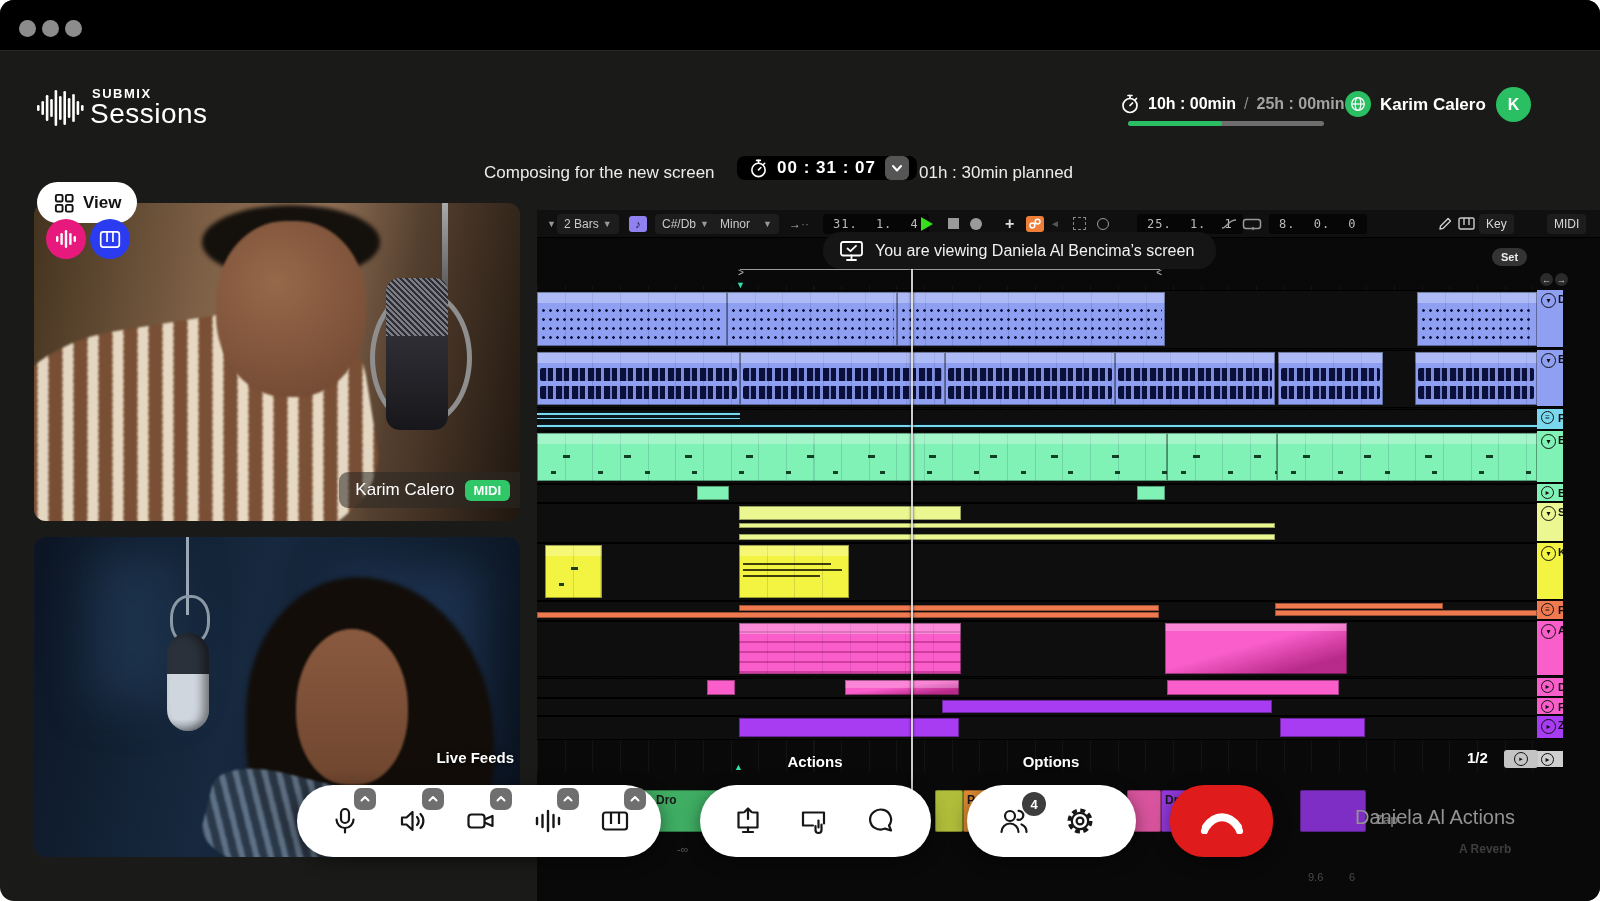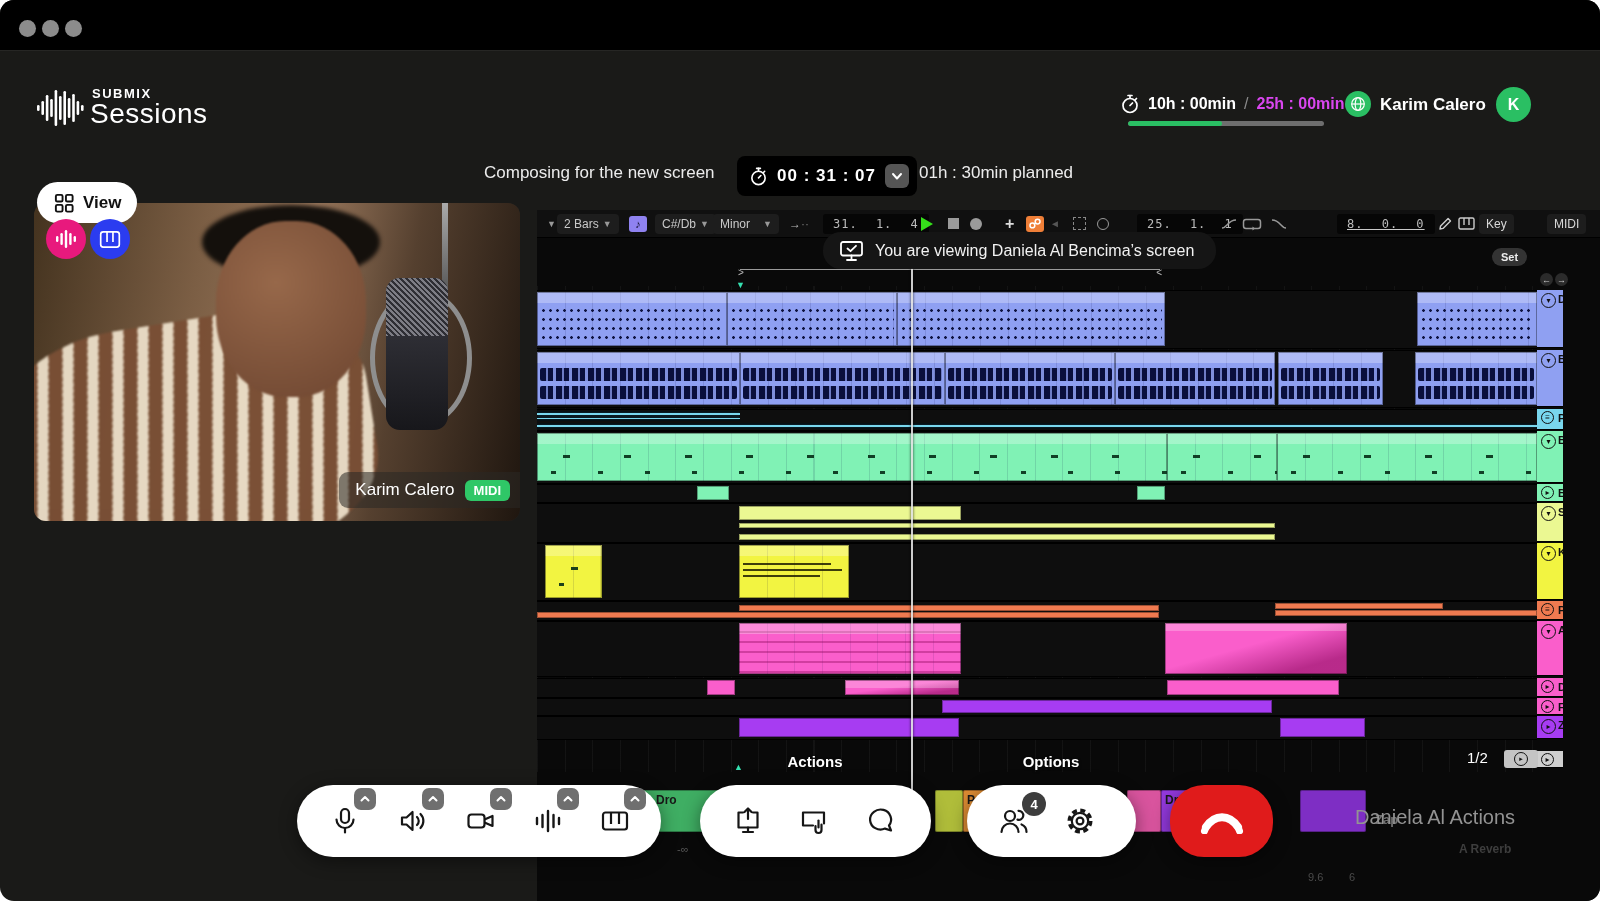--- a/index.html
+++ b/index.html
@@ -11,29 +11,29 @@
   .tl-dot{position:absolute;top:20px;width:17px;height:17px;border-radius:50%;background:#8c8c8c;}
   
   #brand-icon{left:37px;top:88px;}
   #brand-top{left:92px;top:86px;color:#fff;font-size:13px;font-weight:bold;letter-spacing:1.5px;}
   #brand-bottom{left:90px;top:98px;color:#fff;font-size:28px;font-weight:400;letter-spacing:.5px;}
   #create-btn{left:908px;top:86px;height:38px;border-radius:19px;background:#79d41c;display:flex;align-items:center;gap:9px;padding:0 20px;cursor:pointer;}
   #create-btn span{color:#142504;font-size:16px;font-weight:bold;}
   #quota{left:1120px;top:94px;display:flex;align-items:center;gap:8px;}
   #quota .used{color:#fff;font-weight:bold;font-size:16px;}
   #quota .div{color:#8b8b8b;font-size:16px;}
-  #quota .total{color:#d946ef;font-weight:bold;font-size:16px;}
+  #quota .total{color:#a3a3a3;font-weight:bold;font-size:16px;}
   #quota-bar{left:1128px;top:121px;width:196px;height:5px;border-radius:3px;background:#6e6e6e;overflow:hidden;}
   #quota-fill{height:100%;background:#2abf63;border-radius:3px;}
   #globe-badge{left:1345px;top:91px;width:26px;height:26px;border-radius:50%;background:#2abf63;display:flex;align-items:center;justify-content:center;}
   #user-name{left:1380px;top:95px;color:#fff;font-size:17px;font-weight:bold;}
   #avatar{left:1496px;top:87px;width:35px;height:35px;border-radius:50%;background:#2abf63;color:#fff;font-weight:bold;font-size:16px;display:flex;align-items:center;justify-content:center;cursor:pointer;}
   
   #session-title{left:484px;top:163px;color:#ececec;font-size:17px;}
-  #session-timer{left:737px;top:156px;height:40px;background:#000;border-radius:8px;display:flex;align-items:center;gap:9px;padding:0 8px 0 12px;}
+  #session-timer{left:737px;top:156px;height:24px;background:#000;border-radius:8px;display:flex;align-items:center;gap:9px;padding:0 8px 0 12px;}
   #session-timer .time{color:#fff;font-size:17px;font-weight:bold;letter-spacing:1px;}
   #timer-chevron{width:24px;height:24px;border-radius:6px;background:#555;display:flex;align-items:center;justify-content:center;cursor:pointer;}
   #session-planned{left:919px;top:163px;color:#ececec;font-size:17px;}
   
   #view-pill{left:37px;top:182px;height:41px;border-radius:21px;background:#fff;display:flex;align-items:center;gap:8px;padding:0 16px;z-index:25;cursor:pointer;}
   #view-pill span{color:#111;font-size:17px;font-weight:bold;}
   .tool-badge{width:40px;height:40px;border-radius:50%;z-index:25;display:flex;align-items:center;justify-content:center;cursor:pointer;}
   #badge-audio{left:46px;top:219px;background:#e8197d;}
   #badge-midi{left:90px;top:219px;background:#2b3cf0;}
   .video{border-radius:12px;overflow:hidden;z-index:10;background:#222;}
@@ -107,21 +107,21 @@
      background:repeating-linear-gradient(180deg,var(--c) 0 2px,transparent 2px 5px);}
   #daw-headers{position:absolute;left:1000px;top:0;width:27px;height:691px;}
   .thead{position:absolute;left:0;width:26px;border-bottom:1px solid #000;overflow:hidden;}
   .thead .circ{position:absolute;left:4px;top:3px;width:13px;height:13px;border:1.4px solid #111;border-radius:50%;
      display:flex;align-items:center;justify-content:center;font-size:8px;color:#111;line-height:1;}
   .thead .circ.small{width:11px;height:11px;top:2px;}
   .thead .lt{position:absolute;left:21px;top:3px;font-size:11px;font-weight:bold;color:#111;}
   #playhead{position:absolute;width:2px;background:rgba(225,225,225,.9);z-index:7;box-shadow:0 0 3px rgba(0,0,0,.8);}
   #time-ruler{position:absolute;left:0;top:560px;width:1000px;height:20px;border-top:1px solid #000;background:#0c0c0c;}
   .time-num{position:absolute;top:4px;color:#8a8a8a;font-size:11px;padding-left:3px;border-left:1px solid #666;line-height:11px;}
-  #page-ind{position:absolute;left:930px;top:539px;color:#fff;font-weight:normal;font-size:15px;}
+  #page-ind{position:absolute;left:930px;top:539px;color:#fff;font-weight:bold;font-size:15px;}
   #page-chip{position:absolute;left:967px;top:540px;width:34px;height:18px;background:#c4c4c4;border-radius:3px;display:flex;align-items:center;justify-content:center;gap:2px;}
   #page-chip .pc{width:12px;height:12px;border:1.3px solid #111;border-radius:50%;color:#111;font-size:7px;display:flex;align-items:center;justify-content:center;}
   #scene-row{position:absolute;left:0;top:580px;width:1000px;height:44px;}
   .scene-clip{position:absolute;top:0;height:42px;border-radius:2px;color:#181818;font-size:12px;font-weight:bold;padding:3px 0 0 4px;box-sizing:border-box;overflow:hidden;box-shadow:inset 0 0 0 1px rgba(0,0,0,.3);}
   .misc-lab{position:absolute;white-space:nowrap;}
   #owner-mark{position:absolute;left:818px;top:596px;color:#939393;font-size:20px;z-index:8;white-space:nowrap;}
   
   #notice{left:823px;top:232px;height:37px;background:rgba(22,22,22,.96);border-radius:18px;display:flex;align-items:center;gap:11px;padding:0 22px 0 16px;z-index:30;}
   #notice span{color:#f2f2f2;font-size:16px;}
   
@@ -255,20 +255,32 @@
     <div class="v1-stand"></div>
     <div class="v1-mount"></div>
     <div class="v1-micbody"></div>
     <div class="v1-grille"></div>
     <div id="nametag">
       <span class="nm">Karim Calero</span>
       <span id="host-badge">MIDI</span>
     </div>
   </div>
 
+  <div class="abs video" id="video2">
+    <div class="v2-bg"></div>
+    <div class="v2-glow1"></div>
+    <div class="v2-glow2"></div>
+    <div class="v2-cable"></div>
+    <div class="v2-yoke"></div>
+    <div class="v2-capsule"></div>
+    <div class="v2-hair"></div>
+    <div class="v2-face"></div>
+    <div class="v2-plaid"></div>
+    <div id="live-feeds">Live Feeds</div>
+  </div>
 
   <div class="abs" id="daw">
     <div id="daw-toolbar">
         <div class="tb" style="left: 6px;">
           <span class="caret">▼</span>
         </div>
         <div class="tb" style="left: 20px;">
           <span class="tb-chipbg">2 Bars<span class="caret">▼</span></span>
         </div>
         <div class="tb" style="left: 92px;">
@@ -330,21 +342,21 @@
           <svg width="20" height="14" viewBox="0 0 20 14">
             <rect x="1.5" y="2.5" width="17" height="9" rx="2.5" fill="none" stroke="#999" stroke-width="1.5"></rect>
             <path d="M13,11.5 l-2.5,2 v-4 z" fill="#999"></path>
           </svg>
         </div>
         <div class="tb" style="left: 734px;">
           <svg width="16" height="12" viewBox="0 0 16 12">
             <path d="M1,2 C9,2 10,10 15,10" fill="none" stroke="#999" stroke-width="1.5"></path>
           </svg>
         </div>
-        <div class="tb" style="left: 800px; text-decoration: underline;">
+        <div class="tb" style="left: 732px;">
           <span class="tb-display">8. 0. 0</span>
         </div>
         <div class="tb" style="left: 901px;">
           <svg width="15" height="15" viewBox="0 0 15 15">
             <path d="M2,13 l.6,-3 7.5,-7.5 2.4,2.4 -7.5,7.5 z" fill="none" stroke="#ccc" stroke-width="1.4" stroke-linejoin="round"></path>
           </svg>
         </div>
         <div class="tb" style="left: 921px;">
           <svg width="17" height="13" viewBox="0 0 17 13">
             <g fill="none" stroke="#ccc" stroke-width="1.4">

